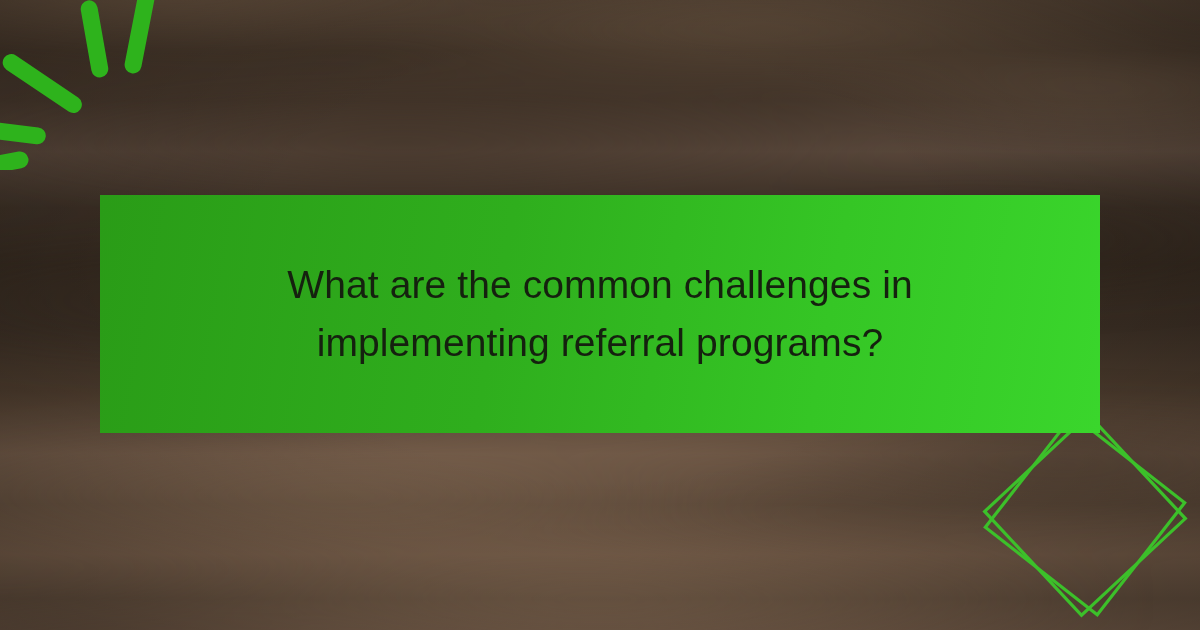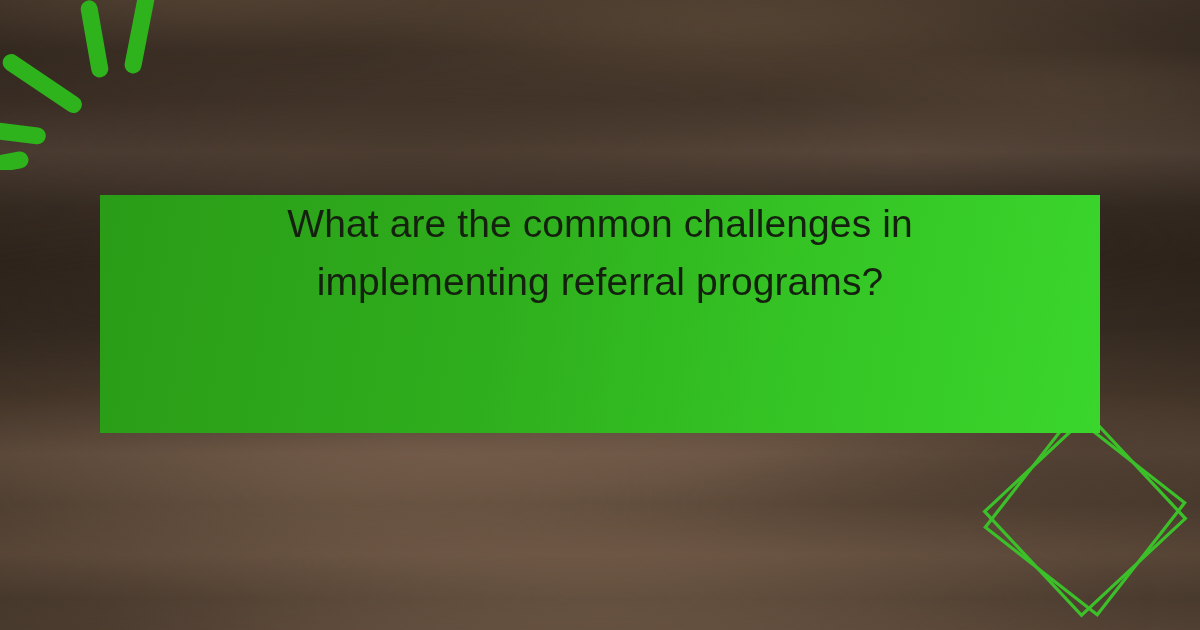--- a/index.html
+++ b/index.html
@@ -81,20 +81,21 @@
 
   
   #banner {
     position: absolute;
     left: 100px;
     top: 195px;
     width: 1000px;
     height: 238px;
     background: linear-gradient(100deg, #2a9c17 0%, #2fae1d 40%, #35c625 72%, #3ad62c 100%);
     display: flex;
+    align-items: center;
     justify-content: center;
     box-sizing: border-box;
     padding: 0 53px;
   }
   #headline {
     margin: 0;
     color: #15210f;
     font-size: 39px;
     font-weight: 400;
     line-height: 58px;

